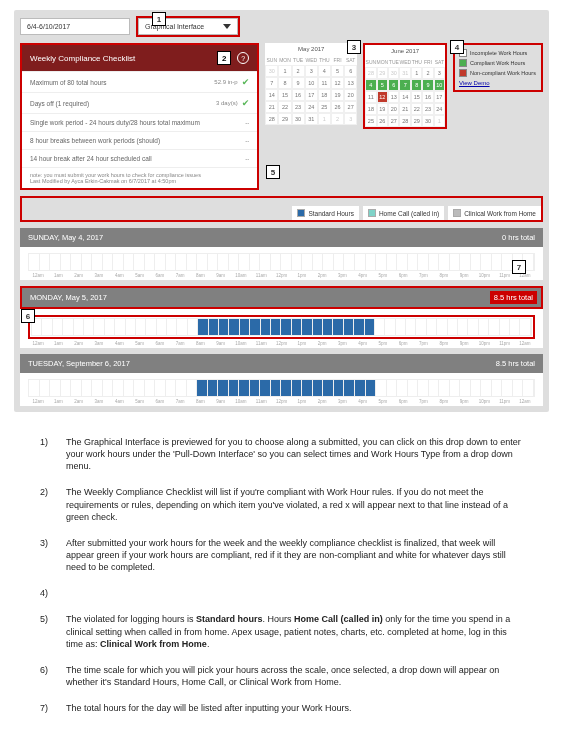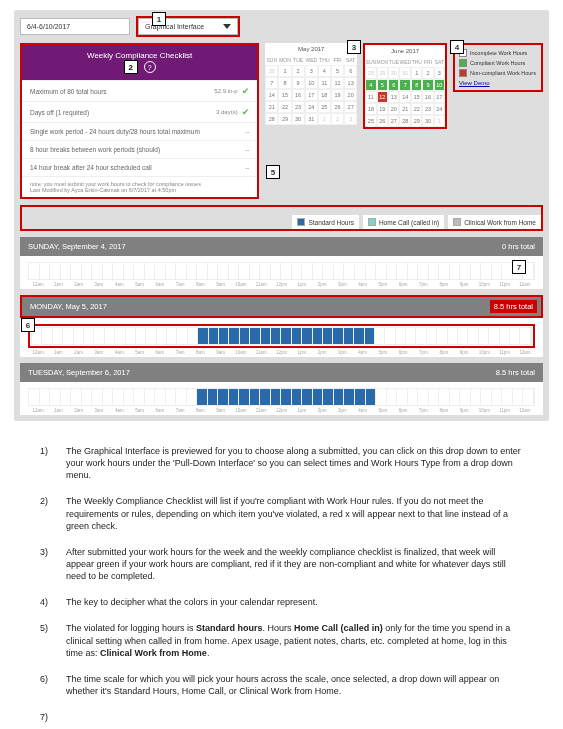--- a/index.html
+++ b/index.html
@@ -13,21 +13,21 @@
   .redbox { border:2px solid #c00; position:relative; }
   .callout { position:absolute; width:14px; height:14px; border:1px solid #000; background:#fff; display:flex; align-items:center; justify-content:center; font-size:8px; font-weight:bold; z-index:5;}
   .top-callout1 { top:2px; left:138px; }
   .top-callout3 { top:30px; left:333px; }
   .top-callout4 { top:30px; left:436px; }
   .top-callout5 { top:155px; left:252px; }
   .top-callout7 { top:250px; left:498px; }
 
   .row2 { display:flex; gap:6px; margin-top:6px; align-items:flex-start;}
   .checklist { width:245px; background:#fff; }
-  .checklist-head { background:#701a75; color:#fff; padding:6px 8px; font-size:8px; display:flex; justify-content:space-between; align-items:center;flex-direction:column;}
+  .checklist-head { background:#7f1d1d; color:#fff; padding:6px 8px; font-size:8px; display:flex; justify-content:space-between; align-items:center;}
   .chk-callout { background:#fff; color:#000; border:1px solid #000; width:14px; height:14px; display:flex; align-items:center; justify-content:center; font-weight:bold; font-size:8px;}
   .chk-q { width:12px; height:12px; border:1px solid #fff; border-radius:50%; display:flex; align-items:center; justify-content:center; font-size:7px;}
   .chk-row { display:flex; justify-content:space-between; align-items:center; padding:5px 8px; border-top:1px solid #eee; font-size:6.5px; color:#666;}
   .chk-row .val { color:#888; font-size:6px; display:flex; gap:4px; align-items:center;}
   .chk-row .check { color:#5cb85c; font-size:9px; }
   .chk-foot { padding:4px 8px; font-size:5.5px; color:#888; border-top:1px solid #eee;}
 
   .cal { flex:0 0 92px; background:#fff; font-size:5.5px; }
   .cal-head { text-align:center; padding:3px; color:#555; font-size:6px;}
   .cal-grid { display:grid; grid-template-columns:repeat(7,1fr); }
@@ -260,21 +260,21 @@
           </div>
     <div class="lb-item">
             <div class="lb-sw" style="background:#bbb;"></div>
             <span>Clinical Work from Home</span>
           </div>
   </div>
   </div>
 
   <div class="daystrip">
     <div class="day-head">
-          <span>SUNDAY, September 4, 2017</span>
+          <span>SUNDAY, May 4, 2017</span>
           <span>0 hrs total</span>
         </div>
     <div class="timeline-wrap">
       <div class="timeline" id="tl-sun">
             <div class="slot"></div>
             <div class="slot"></div>
             <div class="slot"></div>
             <div class="slot"></div>
             <div class="slot"></div>
             <div class="slot"></div>
@@ -538,27 +538,27 @@
    <div class="note">
         <span class="n">2)</span>
         <span>The Weekly Compliance Checklist will list if you're compliant with Work Hour rules.   If you do not meet the requirements or rules, depending on which item you've violated, a red x will appear next to that line instead of a green check.</span>
       </div>
    <div class="note">
         <span class="n">3)</span>
         <span>After submitted your work hours for the week and the weekly compliance checklist is finalized, that week will appear green if your work hours are compliant, red if it they are non-compliant and white for whatever days still need to be completed.</span>
       </div>
    <div class="note">
         <span class="n">4)</span>
-        <span>The key to decipher what the colors in your calendar represent.</span>
       </div>
    <div class="note">
         <span class="n">5)</span>
         <span><span>The violated for logging hours is </span><b>Standard hours</b><span>. Hours </span><b>Home Call (called in)</b><span> only for the time you spend in a clinical setting when called in from home.  Apex usage, patient notes, charts, etc. completed at home, log in this time as: </span><b>Clinical Work from Home</b><span>.</span></span>
       </div>
    <div class="note">
         <span class="n">6)</span>
         <span>The time scale for which you will pick your hours across the scale, once selected, a drop down will appear on whether it's Standard Hours, Home Call, or Clinical Work from Home.</span>
       </div>
    <div class="note">
         <span class="n">7)</span>
+        <span>The total hours for the day will be listed after inputting your Work Hours.</span>
       </div>
  </div>
 </div>
 
 </body></html>

